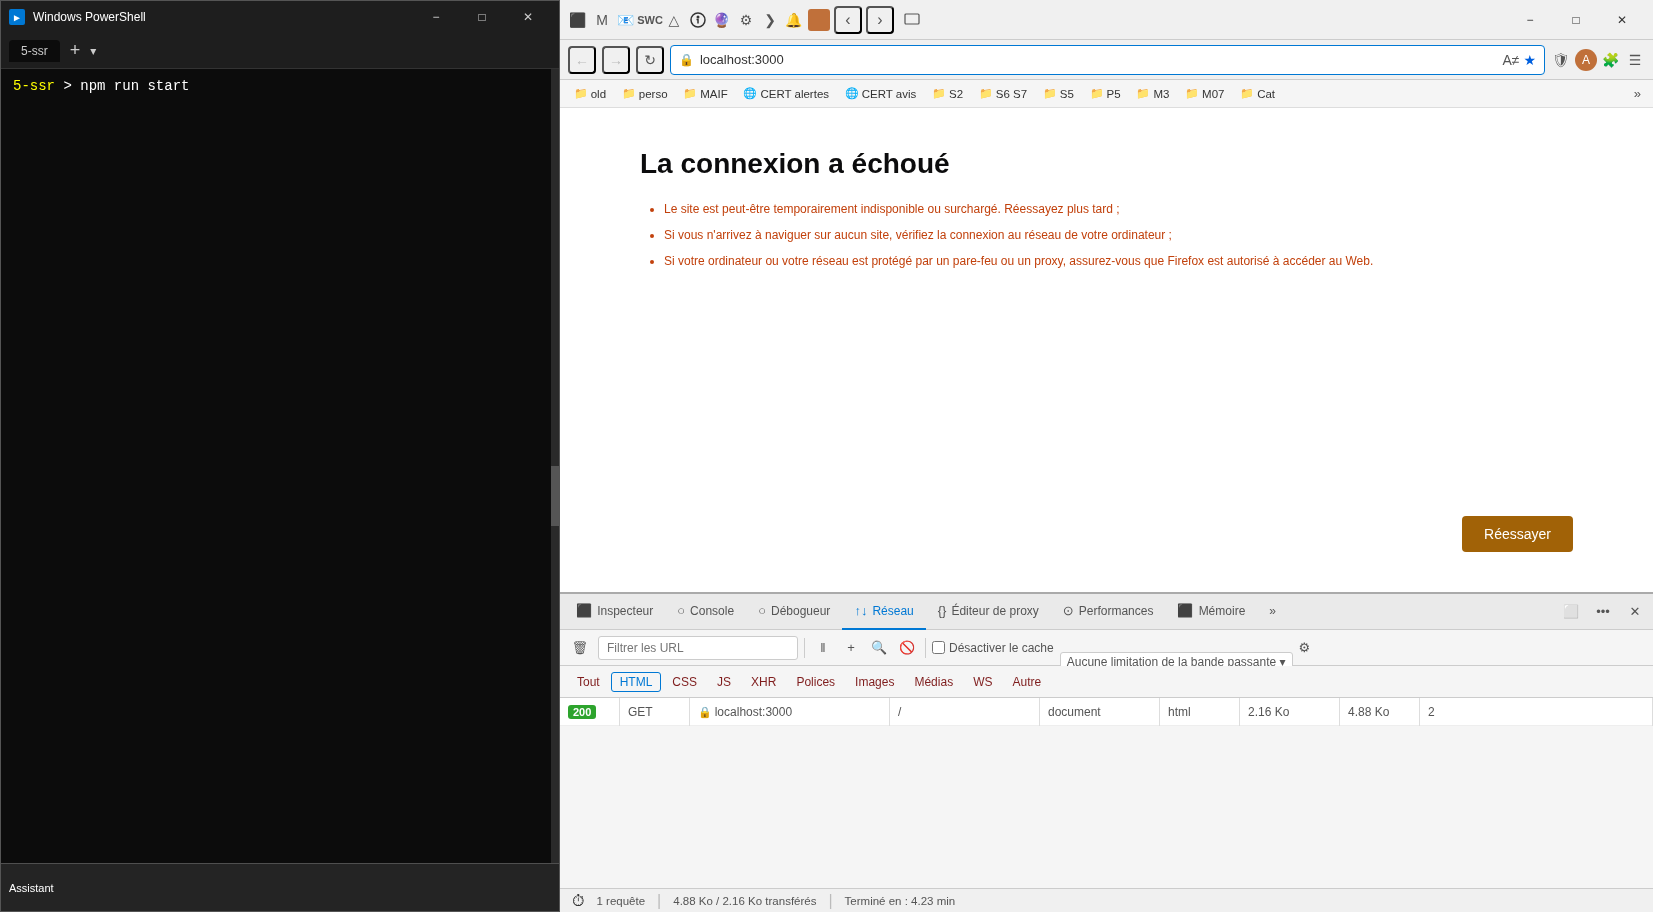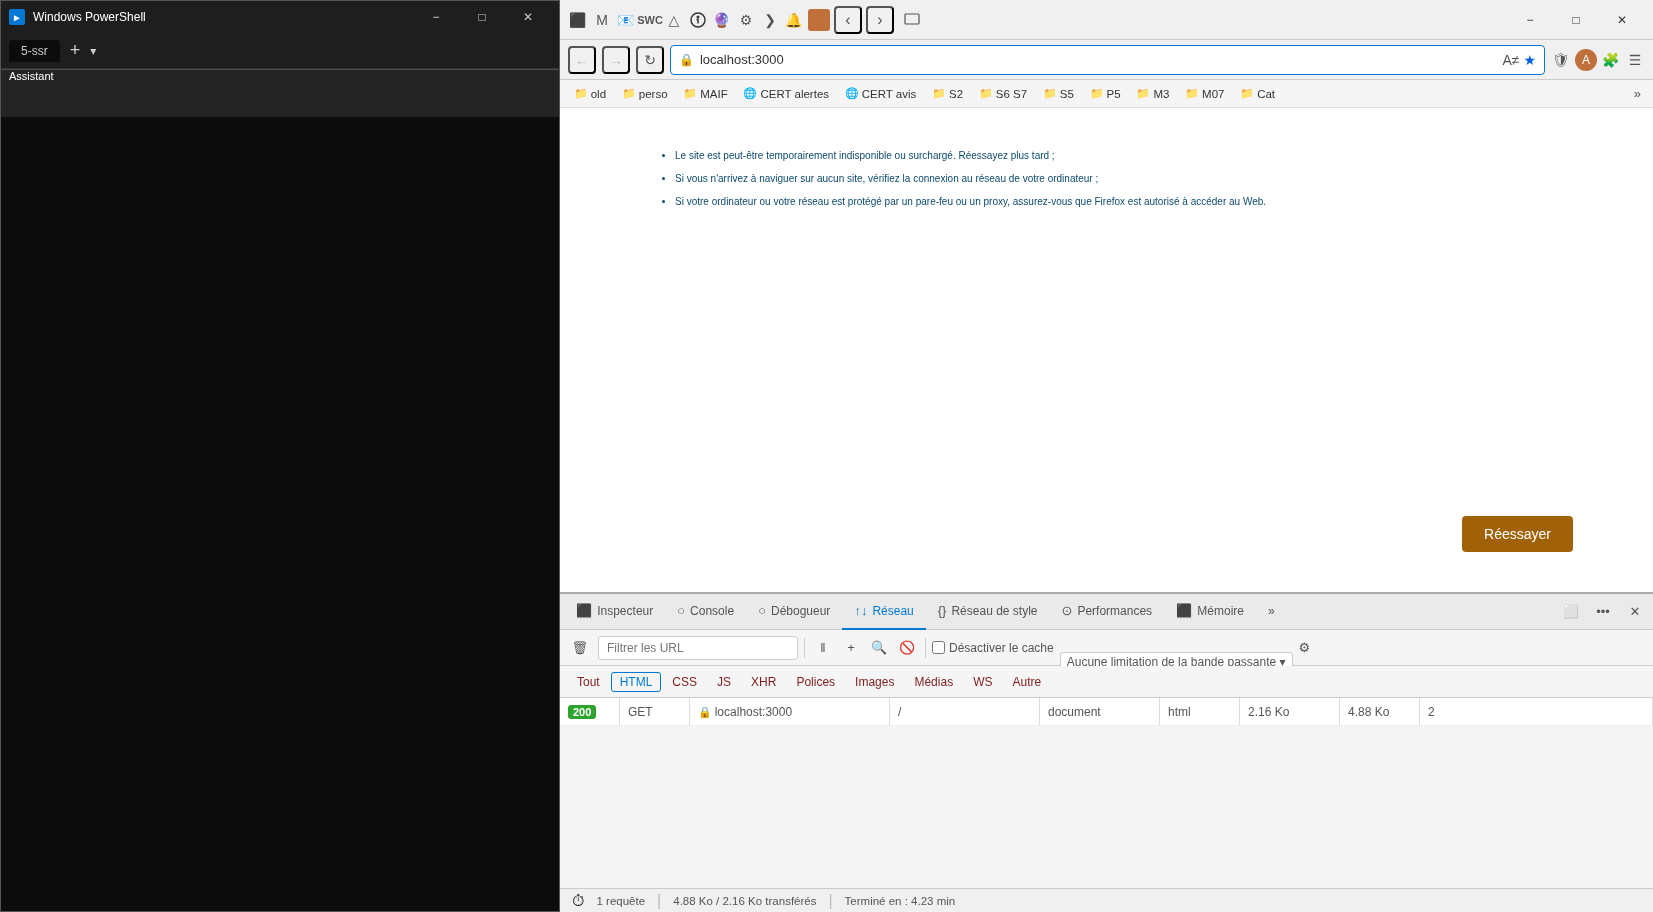--- a/index.html
+++ b/index.html
@@ -114,21 +114,21 @@
       height: 60px;
       background: #555;
       position: absolute;
       top: 50%;
     }
     .ps-taskbar {
       height: 48px;
       background: rgba(255,255,255,0.1);
       border-top: 1px solid rgba(255,255,255,0.2);
       display: flex;
-      align-items: flex-start;
+      align-items: center;
       padding: 0 8px;
       flex-shrink: 0;
     }
     .ps-taskbar-label {
       color: white;
       font-size: 11px;
     }
 
     
     .firefox-window {
@@ -300,25 +300,24 @@
       color: #333;
       margin-bottom: 16px;
       line-height: 1.5;
     }
     .ff-error-list {
       list-style: disc;
       padding-left: 24px;
       margin-bottom: 30px;
     }
     .ff-error-list li {
-      font-size: 10px;
-      color: #0c4a6e;
+      font-size: 12px;
+      color: #c2410c;
       margin-bottom: 8px;
       line-height: 1.5;
-      margin-left: 11px;
     }
     .ff-retry-btn {
       background: #a16207;
       color: white;
       border: none;
       padding: 10px 22px;
       border-radius: 4px;
       font-size: 14px;
       cursor: pointer;
       align-self: flex-end;
@@ -555,20 +554,27 @@
       <button class="ps-btn">□</button>
       <button class="ps-btn close">✕</button>
     </div>
   </div>
   <div class="ps-tabs">
     <div class="ps-tab">
       <span>5-ssr</span>
     </div>
     <span class="ps-tab-add">+</span>
     <span class="ps-tab-dropdown">▾</span>
+  </div>
+  <div class="ps-content">
+    <span class="ps-prompt">5-ssr</span>
+    <span class="ps-cmd">&gt; npm run start</span>
+    <div class="ps-scrollbar">
+      <div class="ps-scrollbar-thumb"></div>
+    </div>
   </div>
   <div class="ps-taskbar">
     <span class="ps-taskbar-label">Assistant</span>
   </div>
 </div>
 
 <div class="firefox-window">
 
   <div class="ff-titlebar">
     <div class="ff-toolbar-icons-row">
@@ -673,20 +679,21 @@
       <span>M07</span>
     </div>
     <div class="ff-bookmark">
       <span class="ff-bookmark-icon">📁</span>
       <span>Cat</span>
     </div>
     <span class="ff-bookmark-more">»</span>
   </div>
 
   <div class="ff-main">
+    <h1 class="ff-error-title">La connexion a échoué</h1>
     <ul class="ff-error-list">
       <li>Le site est peut-être temporairement indisponible ou surchargé. Réessayez plus tard ;</li>
       <li>Si vous n'arrivez à naviguer sur aucun site, vérifiez la connexion au réseau de votre ordinateur ;</li>
       <li>Si votre ordinateur ou votre réseau est protégé par un pare-feu ou un proxy, assurez-vous que Firefox est autorisé à accéder au Web.</li>
     </ul>
     <button class="ff-retry-btn">Réessayer</button>
   </div>
 
   <div class="ff-devtools">
 
@@ -702,21 +709,21 @@
       <div class="ff-devtools-tab">
         <span class="ff-devtools-tab-icon">○</span>
         <span>Débogueur</span>
       </div>
       <div class="ff-devtools-tab active">
         <span class="ff-devtools-tab-icon">↑↓</span>
         <span>Réseau</span>
       </div>
       <div class="ff-devtools-tab">
         <span class="ff-devtools-tab-icon">{}</span>
-        <span>Réseau de style</span>
+        <span>Éditeur de proxy</span>
       </div>
       <div class="ff-devtools-tab">
         <span class="ff-devtools-tab-icon">⊙</span>
         <span>Performances</span>
       </div>
       <div class="ff-devtools-tab">
         <span class="ff-devtools-tab-icon">⬛</span>
         <span>Mémoire</span>
       </div>
       <div class="ff-devtools-tab">»</div>

